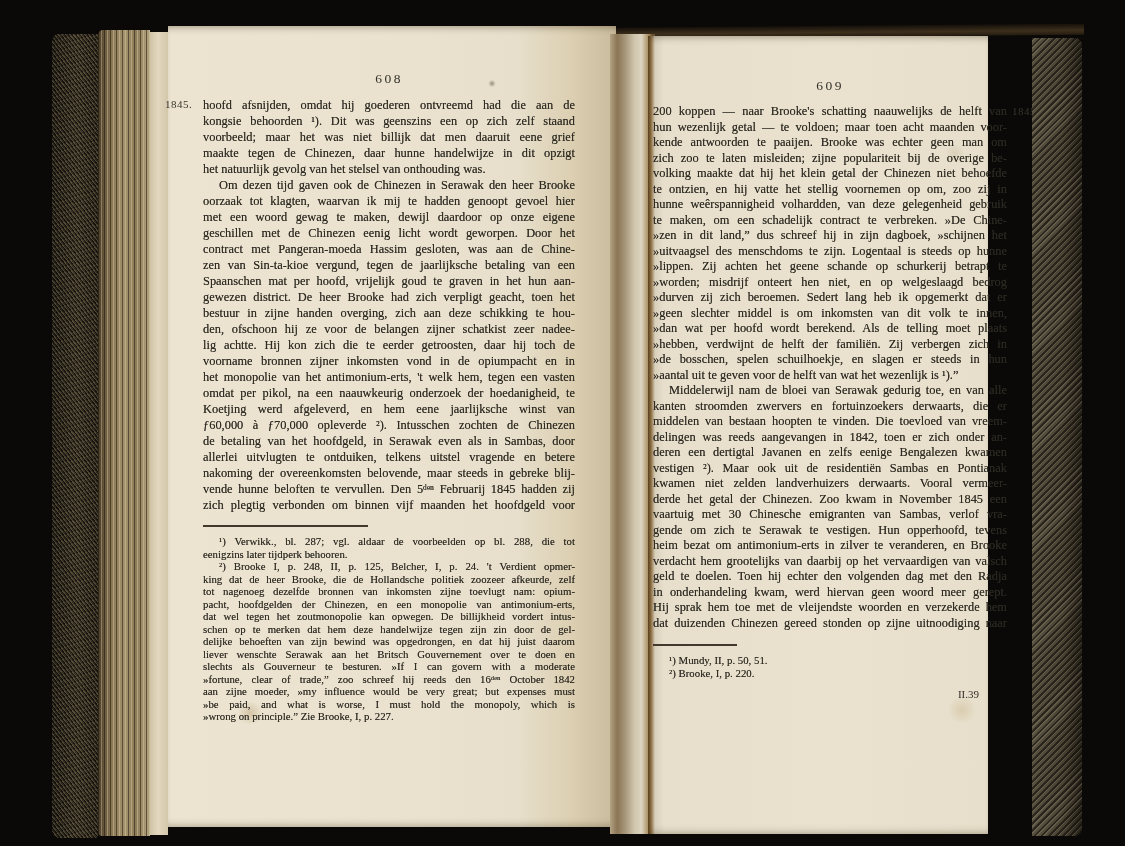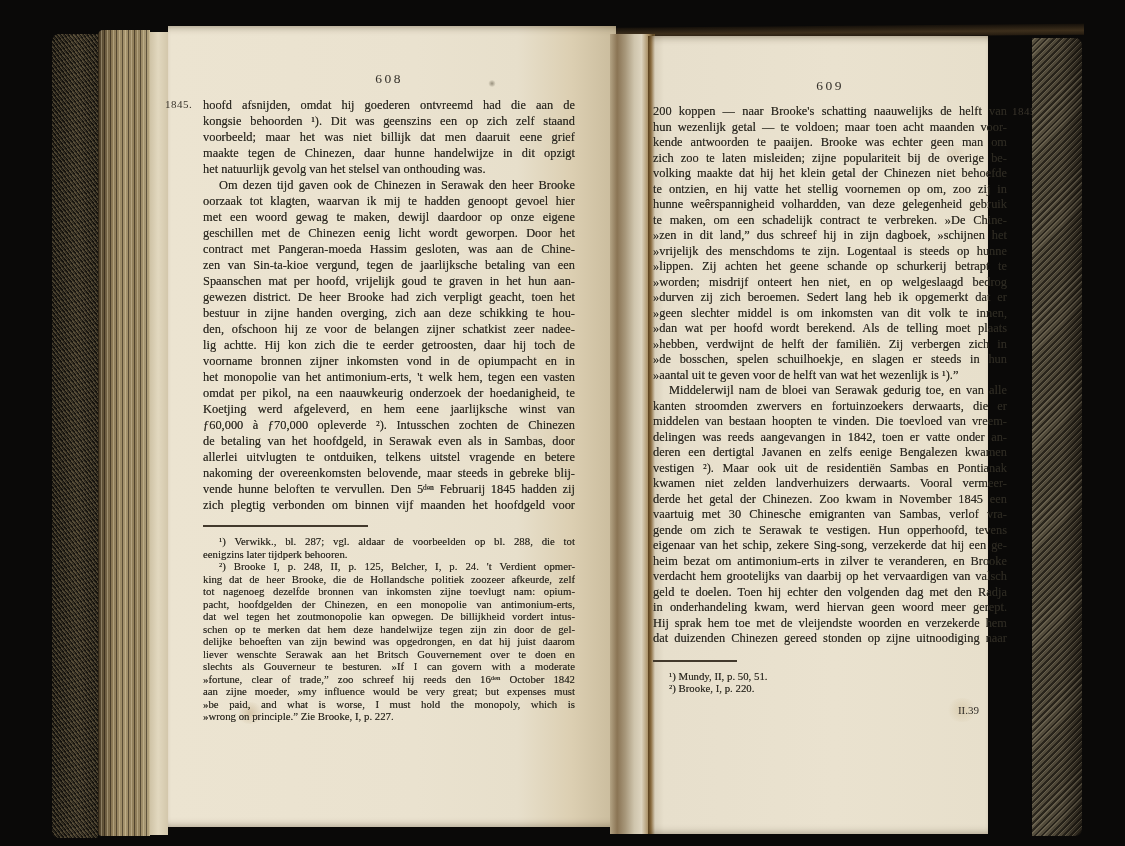--- a/index.html
+++ b/index.html
@@ -150,40 +150,39 @@
       <div class="body">
           <div class="line">200 koppen — naar Brooke's schatting naauwelijks de helft van</div>
           <div class="line">hun wezenlijk getal — te voldoen; maar toen acht maanden voor-</div>
           <div class="line">kende antwoorden te paaijen. Brooke was echter geen man om</div>
           <div class="line">zich zoo te laten misleiden; zijne populariteit bij de overige be-</div>
           <div class="line">volking maakte dat hij het klein getal der Chinezen niet behoefde</div>
           <div class="line">te ontzien, en hij vatte het stellig voornemen op om, zoo zij in</div>
           <div class="line">hunne weêrspannigheid volhardden, van deze gelegenheid gebruik</div>
           <div class="line">te maken, om een schadelijk contract te verbreken. »De Chine-</div>
           <div class="line">»zen in dit land,” dus schreef hij in zijn dagboek, »schijnen het</div>
-          <div class="line">»vrijelijk des menschdoms te zijn. Logentaal is steeds op hunne</div>
+          <div class="line">»uitvaagsel des menschdoms te zijn. Logentaal is steeds op hunne</div>
           <div class="line">»lippen. Zij achten het geene schande op schurkerij betrapt te</div>
           <div class="line">»worden; misdrijf onteert hen niet, en op welgeslaagd bedrog</div>
           <div class="line">»durven zij zich beroemen. Sedert lang heb ik opgemerkt dat er</div>
           <div class="line">»geen slechter middel is om inkomsten van dit volk te innen,</div>
           <div class="line">»dan wat per hoofd wordt berekend. Als de telling moet plaats</div>
           <div class="line">»hebben, verdwijnt de helft der familiën. Zij verbergen zich in</div>
           <div class="line">»de bosschen, spelen schuilhoekje, en slagen er steeds in hun</div>
           <div class="line last">»aantal uit te geven voor de helft van wat het wezenlijk is ¹).”</div>
           <div class="line indent">Middelerwijl nam de bloei van Serawak gedurig toe, en van alle</div>
           <div class="line">kanten stroomden zwervers en fortuinzoekers derwaarts, die er</div>
           <div class="line">middelen van bestaan hoopten te vinden. Die toevloed van vreem-</div>
-          <div class="line">delingen was reeds aangevangen in 1842, toen er vatte onder an-</div>
+          <div class="line">delingen was reeds aangevangen in 1842, toen er zich onder an-</div>
           <div class="line">deren een dertigtal Javanen en zelfs eenige Bengalezen kwamen</div>
           <div class="line">vestigen ²). Maar ook uit de residentiën Sambas en Pontianak</div>
           <div class="line">kwamen niet zelden landverhuizers derwaarts. Vooral vermeer-</div>
           <div class="line">derde het getal der Chinezen. Zoo kwam in November 1845 een</div>
           <div class="line">vaartuig met 30 Chinesche emigranten van Sambas, verlof vra-</div>
           <div class="line">gende om zich te Serawak te vestigen. Hun opperhoofd, tevens</div>
-          <div class="line">eigenaar van het schip, zekere Sing-song, verzekerde dat hij een ge-</div>
           <div class="line">heim bezat om antimonium-erts in zilver te veranderen, en Brooke</div>
           <div class="line">verdacht hem grootelijks van daarbij op het vervaardigen van valsch</div>
           <div class="line">geld te doelen. Toen hij echter den volgenden dag met den Radja</div>
           <div class="line">in onderhandeling kwam, werd hiervan geen woord meer gerept.</div>
           <div class="line">Hij sprak hem toe met de vleijendste woorden en verzekerde hem</div>
           <div class="line">dat duizenden Chinezen gereed stonden op zijne uitnoodiging naar</div>
         </div>
       <div class="fn-rule"></div>
       <div class="footnotes">
           <div class="line indent last">¹) Mundy, II, p. 50, 51.</div>

